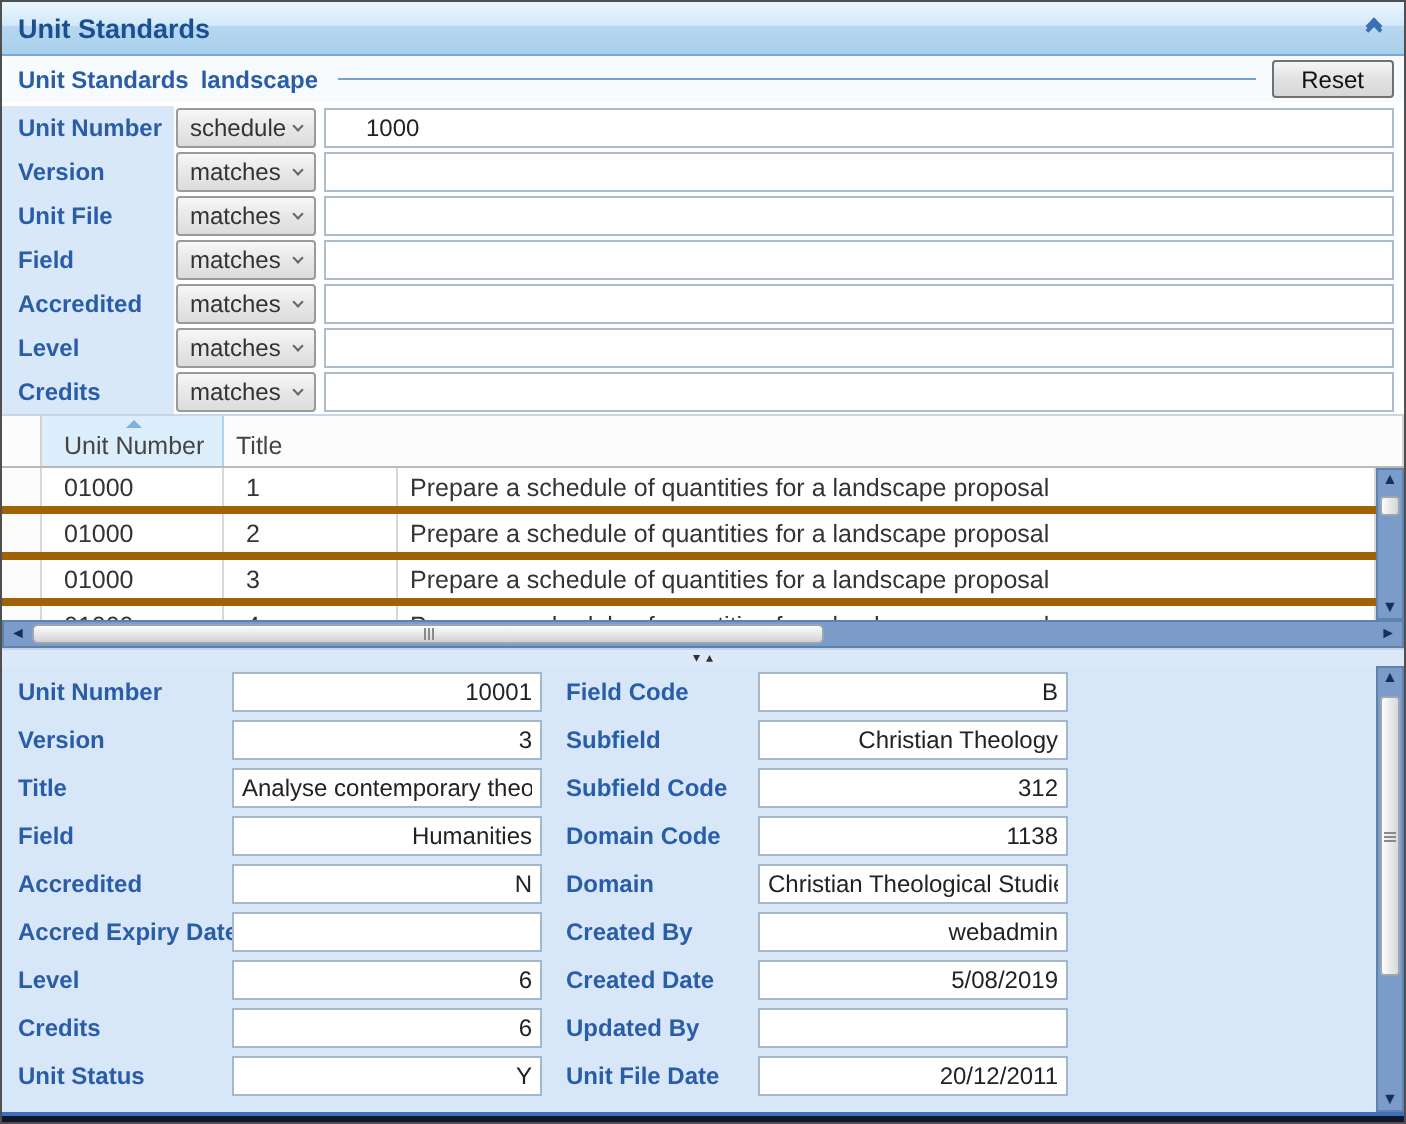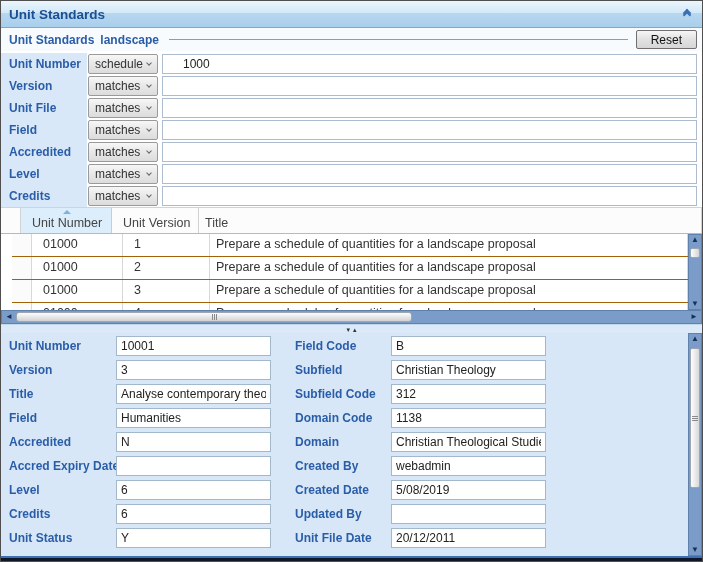--- a/index.html
+++ b/index.html
@@ -58,21 +58,21 @@
   .gh.rh { width:20px; flex:none; padding:0; }
   .gh.c1 { width:91px; flex:none; background:#dceefb; border-right:1px solid #aed4ef; }
   .gh.c2 { width:87px; flex:none; }
   .gh.c3 { flex:1; padding-left:6px; }
   .sorttri {
     position:absolute; top:2px; left:42px; width:0; height:0;
     border-left:4px solid transparent; border-right:4px solid transparent;
     border-bottom:4px solid #7fb2d9;
   }
   .gbody { position:relative; height:76px; overflow:hidden; padding-right:14px; background:#fff; }
-  .grow { display:flex; height:23px; border-bottom:1px solid #a16207;margin-left:11px; }
+  .grow { display:flex; height:23px; border-bottom:4px solid #a16207; }
   .gc { border-right:1px solid #d8d8d8; font-size:12.5px; color:#333; padding:3px 0 0 11px; overflow:hidden; white-space:nowrap; }
   .gc.rh { width:20px; flex:none; padding:0; background:#fbfbfb; }
   .gc.c1 { width:91px; flex:none; }
   .gc.c2 { width:87px; flex:none; }
   .gc.c3 { flex:1; padding-left:6px; }
   
   .vscroll {
     position:absolute; top:0; right:0; bottom:0; width:14px;
     background:#7b9cc9; border:1px solid #5f82ad;
     display:flex; flex-direction:column; align-items:center;
@@ -102,24 +102,24 @@
     display:flex; align-items:center; justify-content:center; gap:3px; cursor:row-resize;
   }
   .splitter span { font-size:7px; line-height:7px; color:#333; }
   
   .detail {
     position:relative; height:225px; background:#d8e7f7;
     border-bottom:2px solid #3f6fb5; overflow:hidden; padding:1px 0 0 8px;
   }
   .drow { display:flex; align-items:center; height:24px; }
   .dlabel { width:107px; flex:none; color:#2a5da8; font-weight:bold; font-size:12px; white-space:nowrap; overflow:hidden; }
-  .dlabel.r { width:108px; padding-left:12px;margin-left:12px; }
+  .dlabel.r { width:108px; padding-left:12px; }
   .dinput {
     width:155px; height:20px; flex:none; border:1px solid #a4b8cc; background:#fff;
-    font-family:inherit; font-size:12px; color:#222; padding:0 4px; outline:none;
+    font-family:inherit; font-size:12px; color:#222; padding:0 4px; outline:none;text-align:right;
   }
   .dscroll {
     position:absolute; top:0; right:0; bottom:0; width:14px;
     background:#7b9cc9; border:1px solid #5f82ad;
     display:flex; flex-direction:column; align-items:center;
   }
   .dthumb {
     width:10px; height:140px; background:linear-gradient(90deg,#fdfdfd,#d8d8d8);
     border:1px solid #9aa6b2; border-radius:2px; margin-top:4px; cursor:pointer;
     display:flex; align-items:center; justify-content:center;
@@ -207,21 +207,20 @@
     </div>
   </div>
 
   <div class="grid">
     <div class="ghead">
       <div class="gh rh"></div>
       <div class="gh c1">
         <i class="sorttri"></i>
         <span>Unit Number</span>
       </div>
-      <div class="gh c2">Unit Version</div>
       <div class="gh c3">Title</div>
     </div>
     <div class="gbody">
       <div class="grow">
         <div class="gc rh"></div>
         <div class="gc c1">01000</div>
         <div class="gc c2">1</div>
         <div class="gc c3">Prepare a schedule of quantities for a landscape proposal</div>
       </div>
       <div class="grow">

